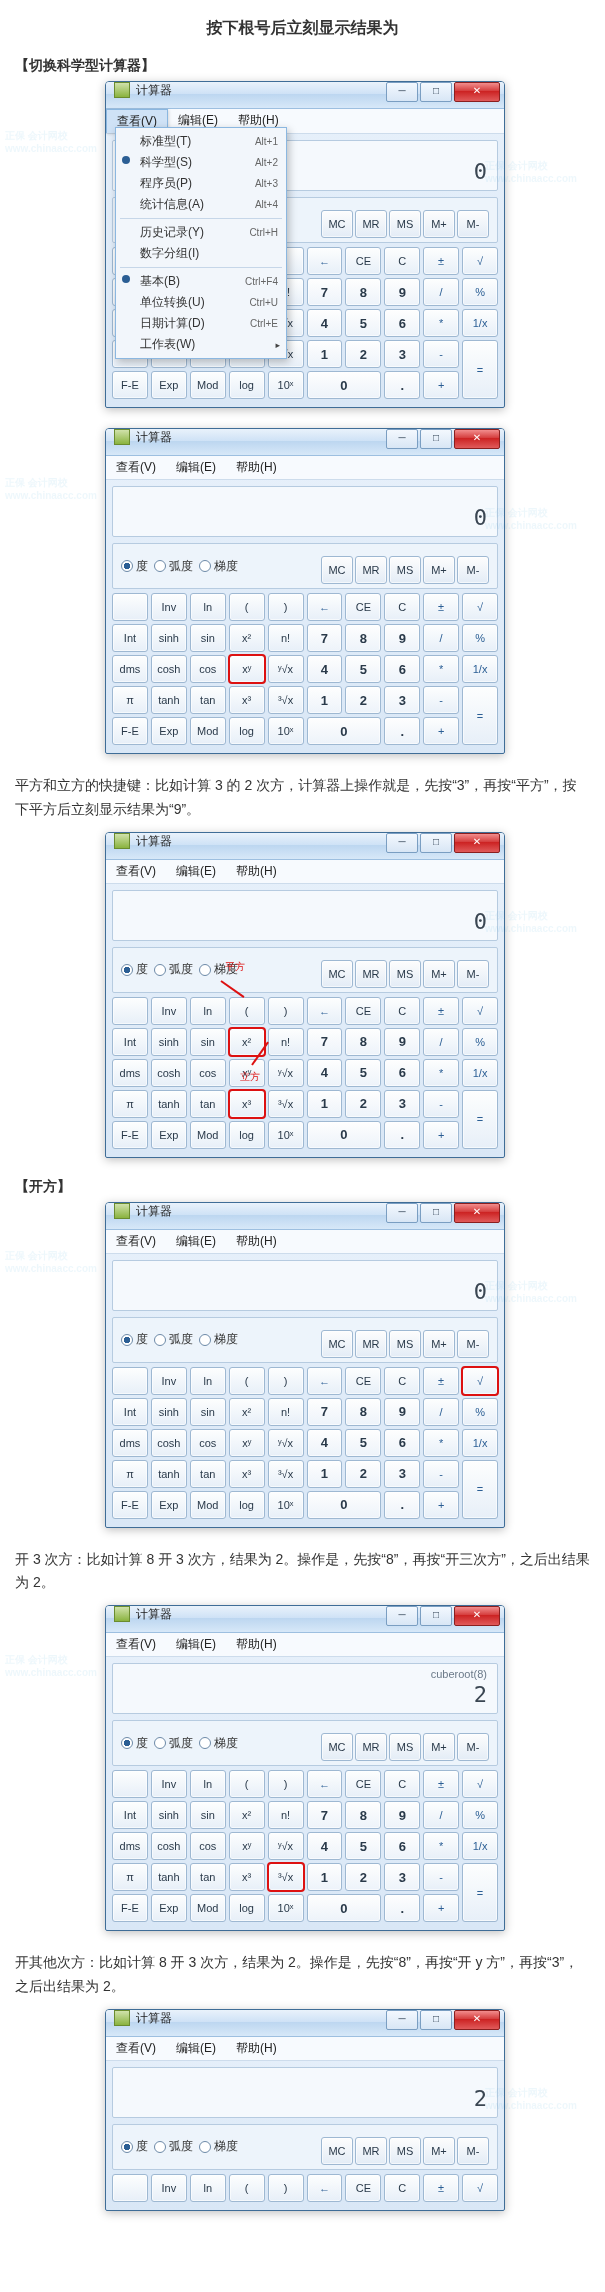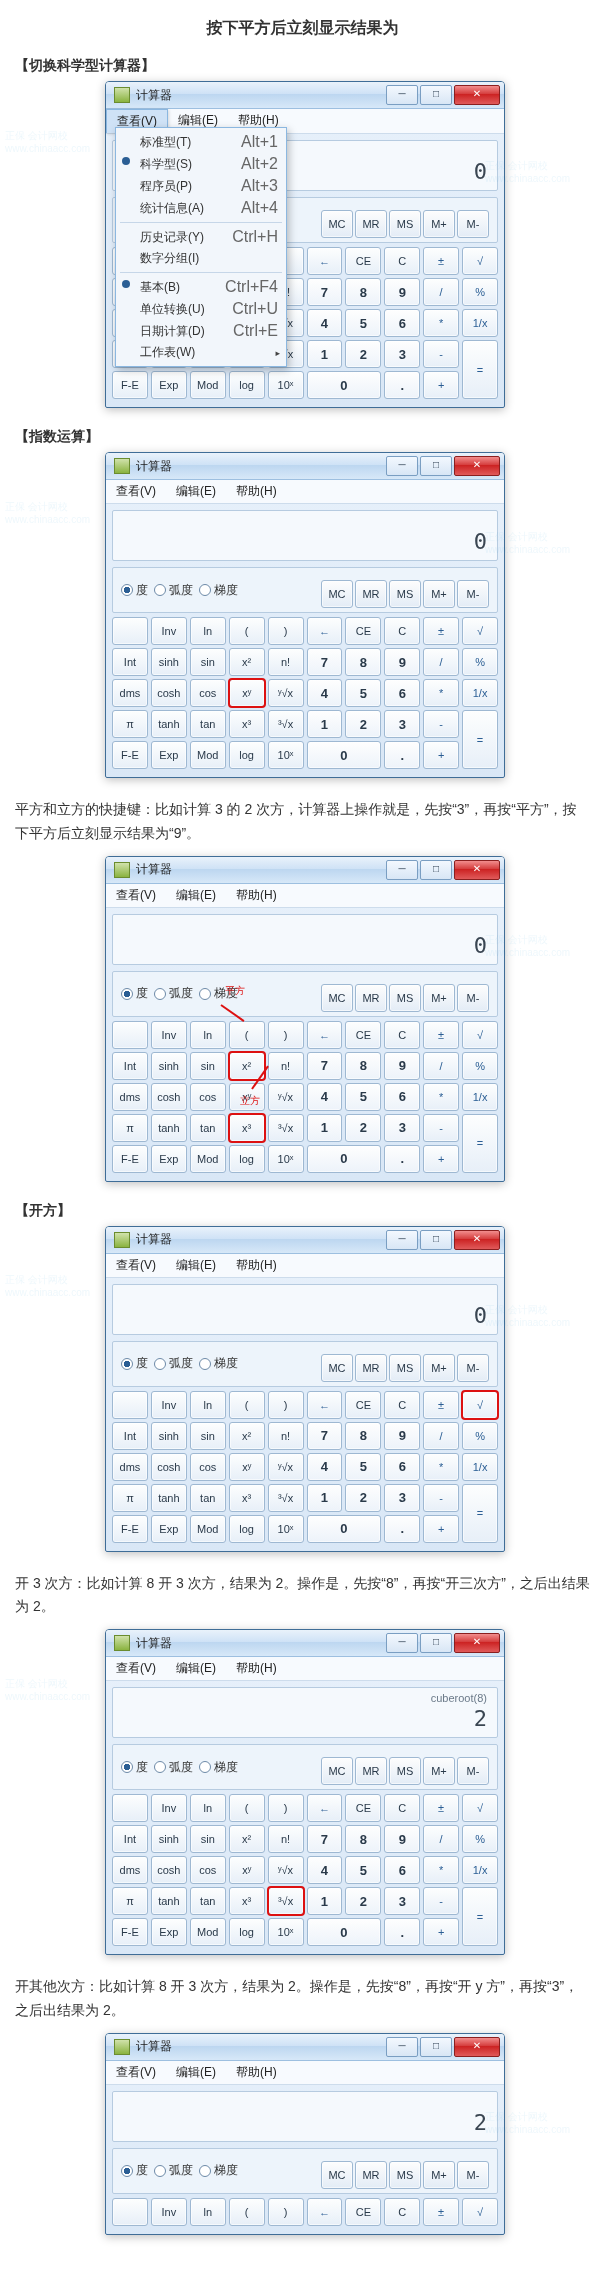--- a/index.html
+++ b/index.html
@@ -40,34 +40,35 @@
   .calc-wrap .watermark-right {
     position: absolute;
     width: 120px; height: 60px;
     opacity: 0.08;
     pointer-events: none;
     font-size: 10px;
     color: #2aa0d8;
     display: flex;
     align-items: center;
     justify-content: center;
+    font-weight: bold;
   }
   .calc-wrap .watermark-left { left: -100px; top: 30px; }
   .calc-wrap .watermark-right { right: -100px; top: 60px; }
 
   .win {
     border: 1px solid #3f6d97;
     border-radius: 4px 4px 2px 2px;
     box-shadow: 0 2px 10px rgba(0,0,0,.25);
     background: linear-gradient(#e8f1fb,#d9e7f6);
     overflow: hidden;
   }
   .titlebar {
     display: flex;
-    align-items: center;
+    align-items: flex-start;
     height: 26px;
     padding: 0 4px 0 8px;
     background: linear-gradient(#e9f2fb,#cfe2f6 45%,#bcd6f0 46%,#d7e8f8);
     border-bottom: 1px solid #9dbfe0;
   }
   .titlebar .app-icon {
     width: 14px; height: 14px;
     background: linear-gradient(#d0e2ab,#8ab33f);
     border: 1px solid #6a8c2f;
     margin-right: 6px;
@@ -128,21 +129,21 @@
   .dropdown .dd-row {
     display: flex;
     align-items: center;
     padding: 2px 8px 2px 24px;
     position: relative;
     white-space: nowrap;
   }
   .dropdown .dd-row .shortcut {
     margin-left: auto;
     color: #666;
-    font-size: 16px;
+    font-size: 10px;
     padding-left: 18px;
   }
   .dropdown .dd-row .radio {
     position: absolute; left: 6px; top: 4px;
     width: 8px; height: 8px; border-radius: 50%;
     background: #2b5e94;
   }
   .dropdown .dd-sep {
     height: 1px; background: #c6d6e8; margin: 3px 4px;
   }
@@ -243,21 +244,21 @@
     height: 2px;
     transform-origin: left center;
   }
 
 </style>
 </head>
 <body>
 
 <div class="page">
 
-  <h1 class="page-title">按下平方后立刻显示结果为</h1>
+  <h1 class="page-title">按下根号后立刻显示结果为</h1>
 
   <div class="section-heading">【切换科学型计算器】</div>
 
   <div class="calc-wrap">
     <div class="watermark-left">正保 会计网校 www.chinaacc.com</div>
     <div class="watermark-right">正保 会计网校 www.chinaacc.com</div>
 
     <div class="win">
       <div class="titlebar">
         <span class="app-icon"></span>
@@ -393,21 +394,20 @@
           <span>日期计算(D)</span>
           <span class="shortcut">Ctrl+E</span>
         </div>
         <div class="dd-row">
           <span>工作表(W)</span>
           <span class="arrow">▸</span>
         </div>
       </div>
   </div>
 
-  <div class="section-heading">【指数运算】</div>
 
   <div class="calc-wrap">
     <div class="watermark-left">正保 会计网校 www.chinaacc.com</div>
     <div class="watermark-right">正保 会计网校 www.chinaacc.com</div>
     <div class="win">
       <div class="titlebar">
           <span class="app-icon"></span>
           <span class="title-text">计算器</span>
           <div class="win-btns">
             <span class="win-btn">─</span>

